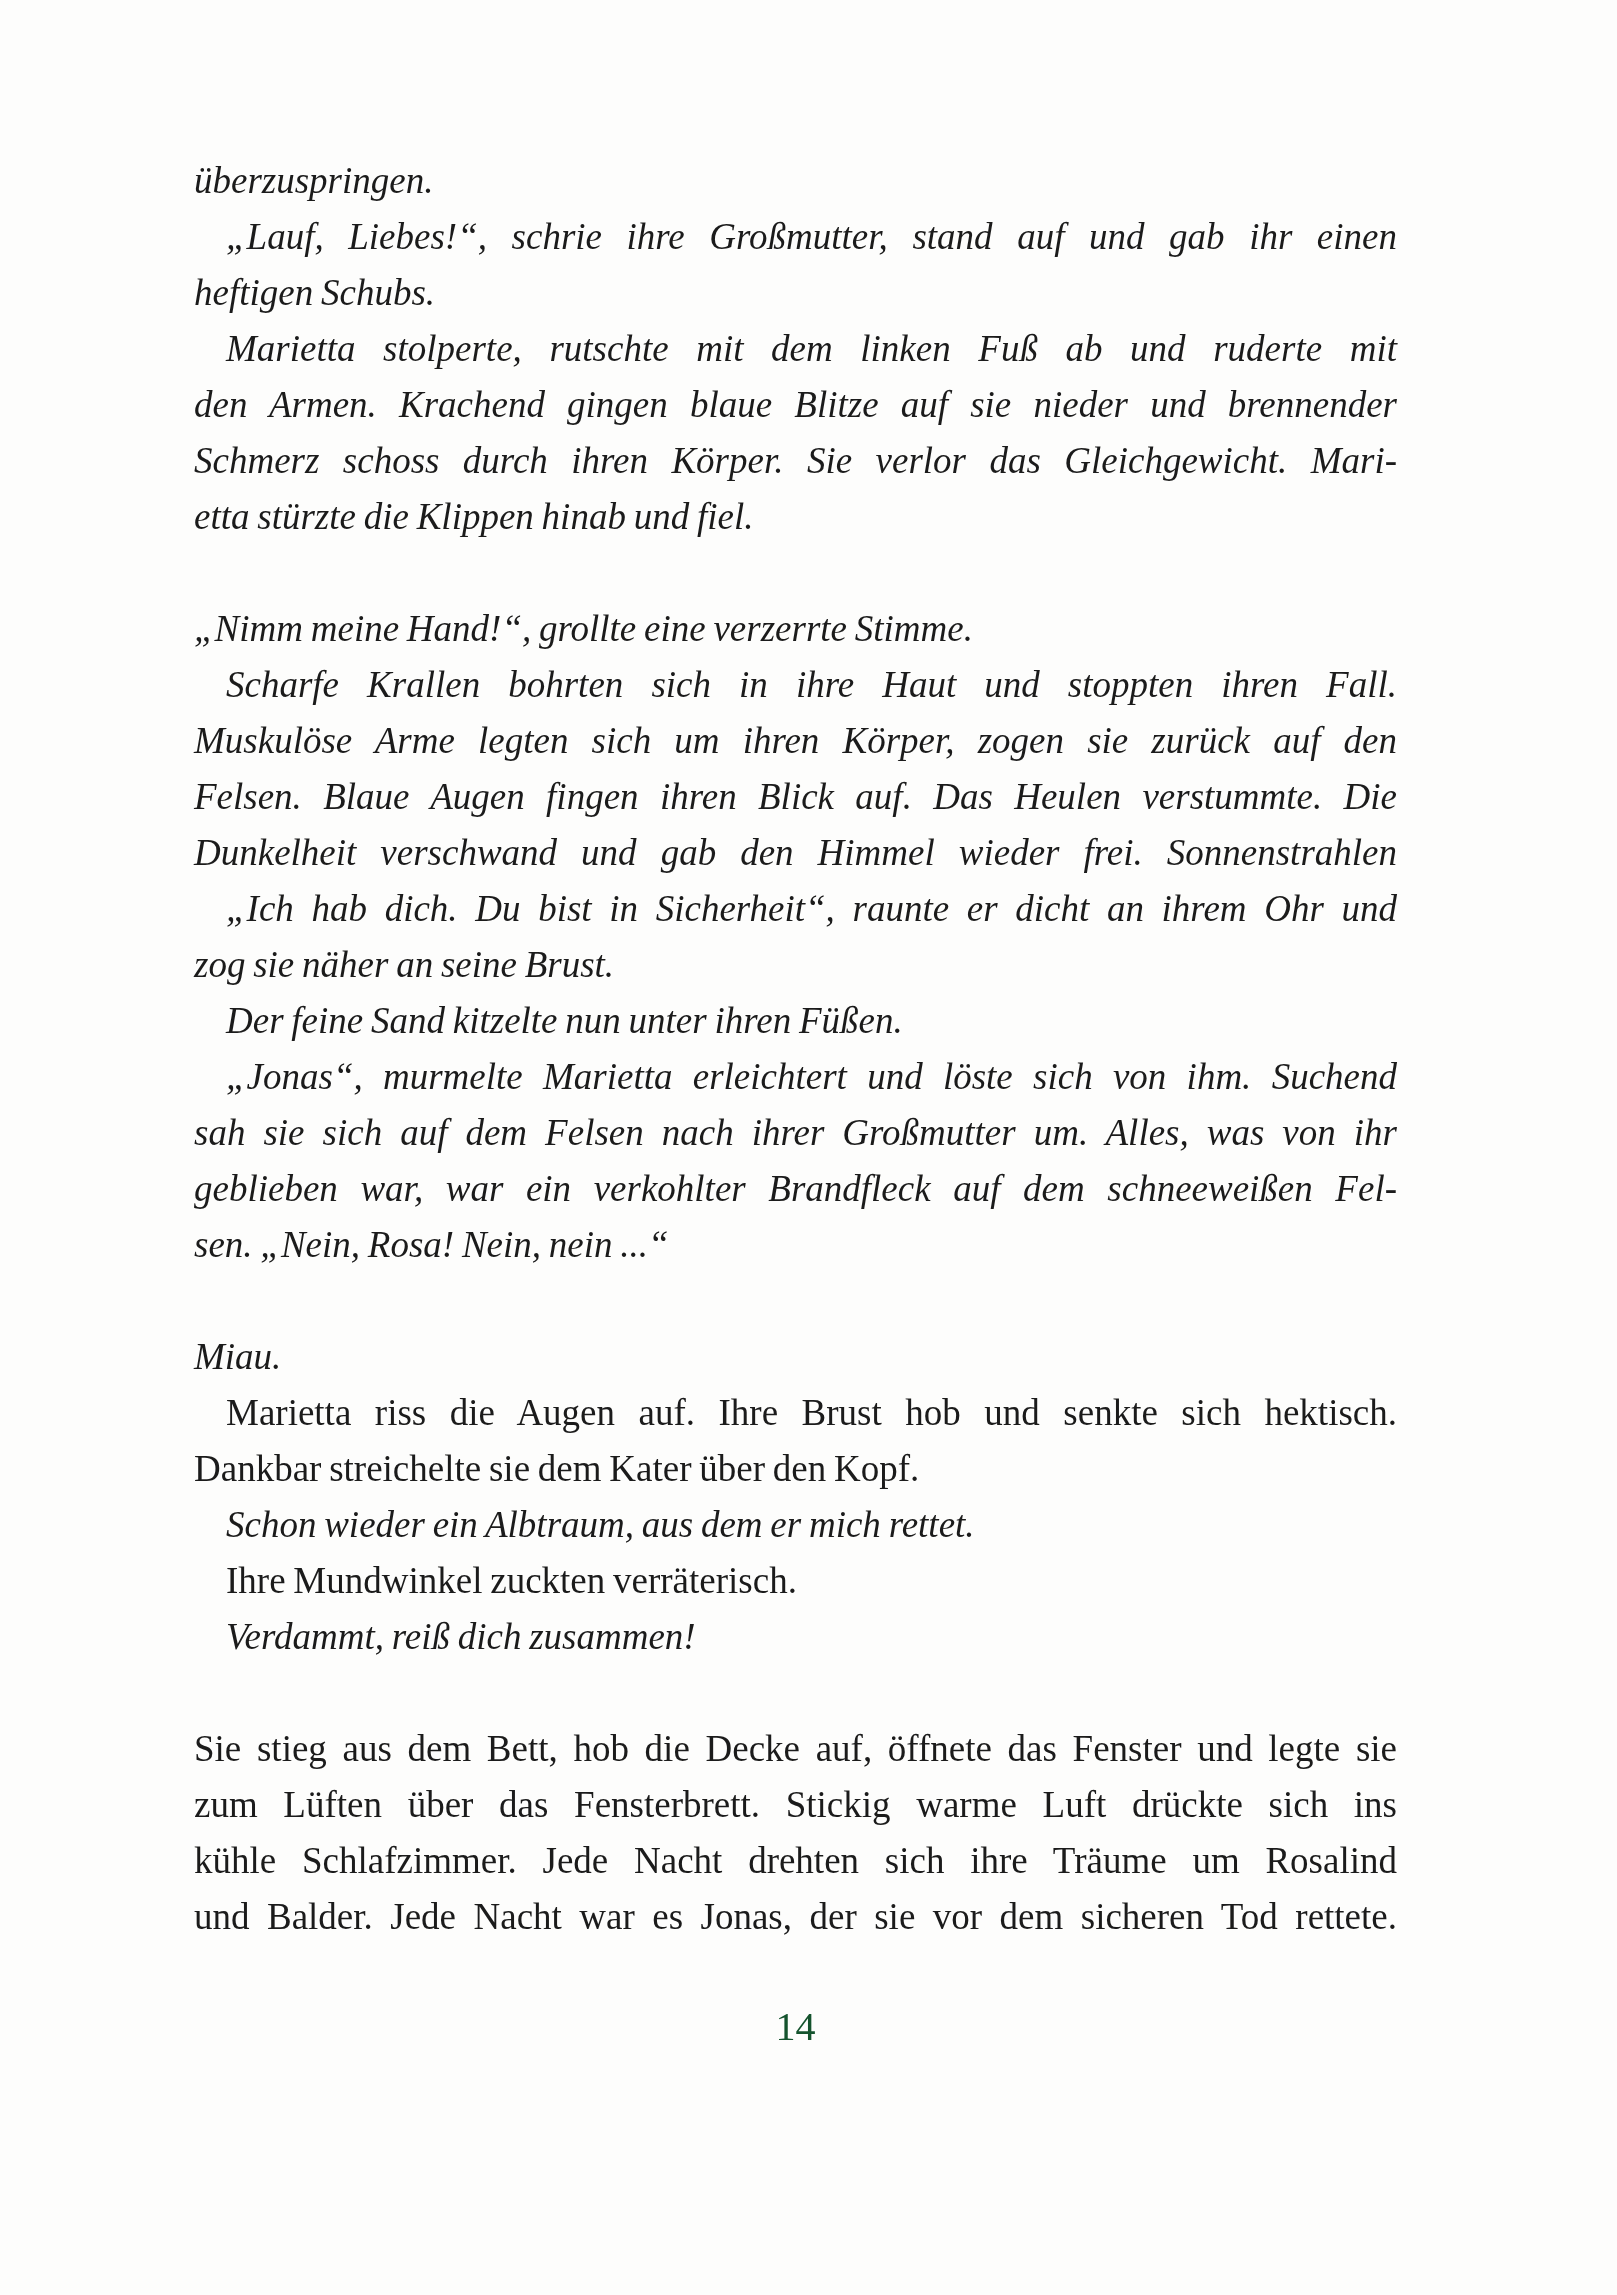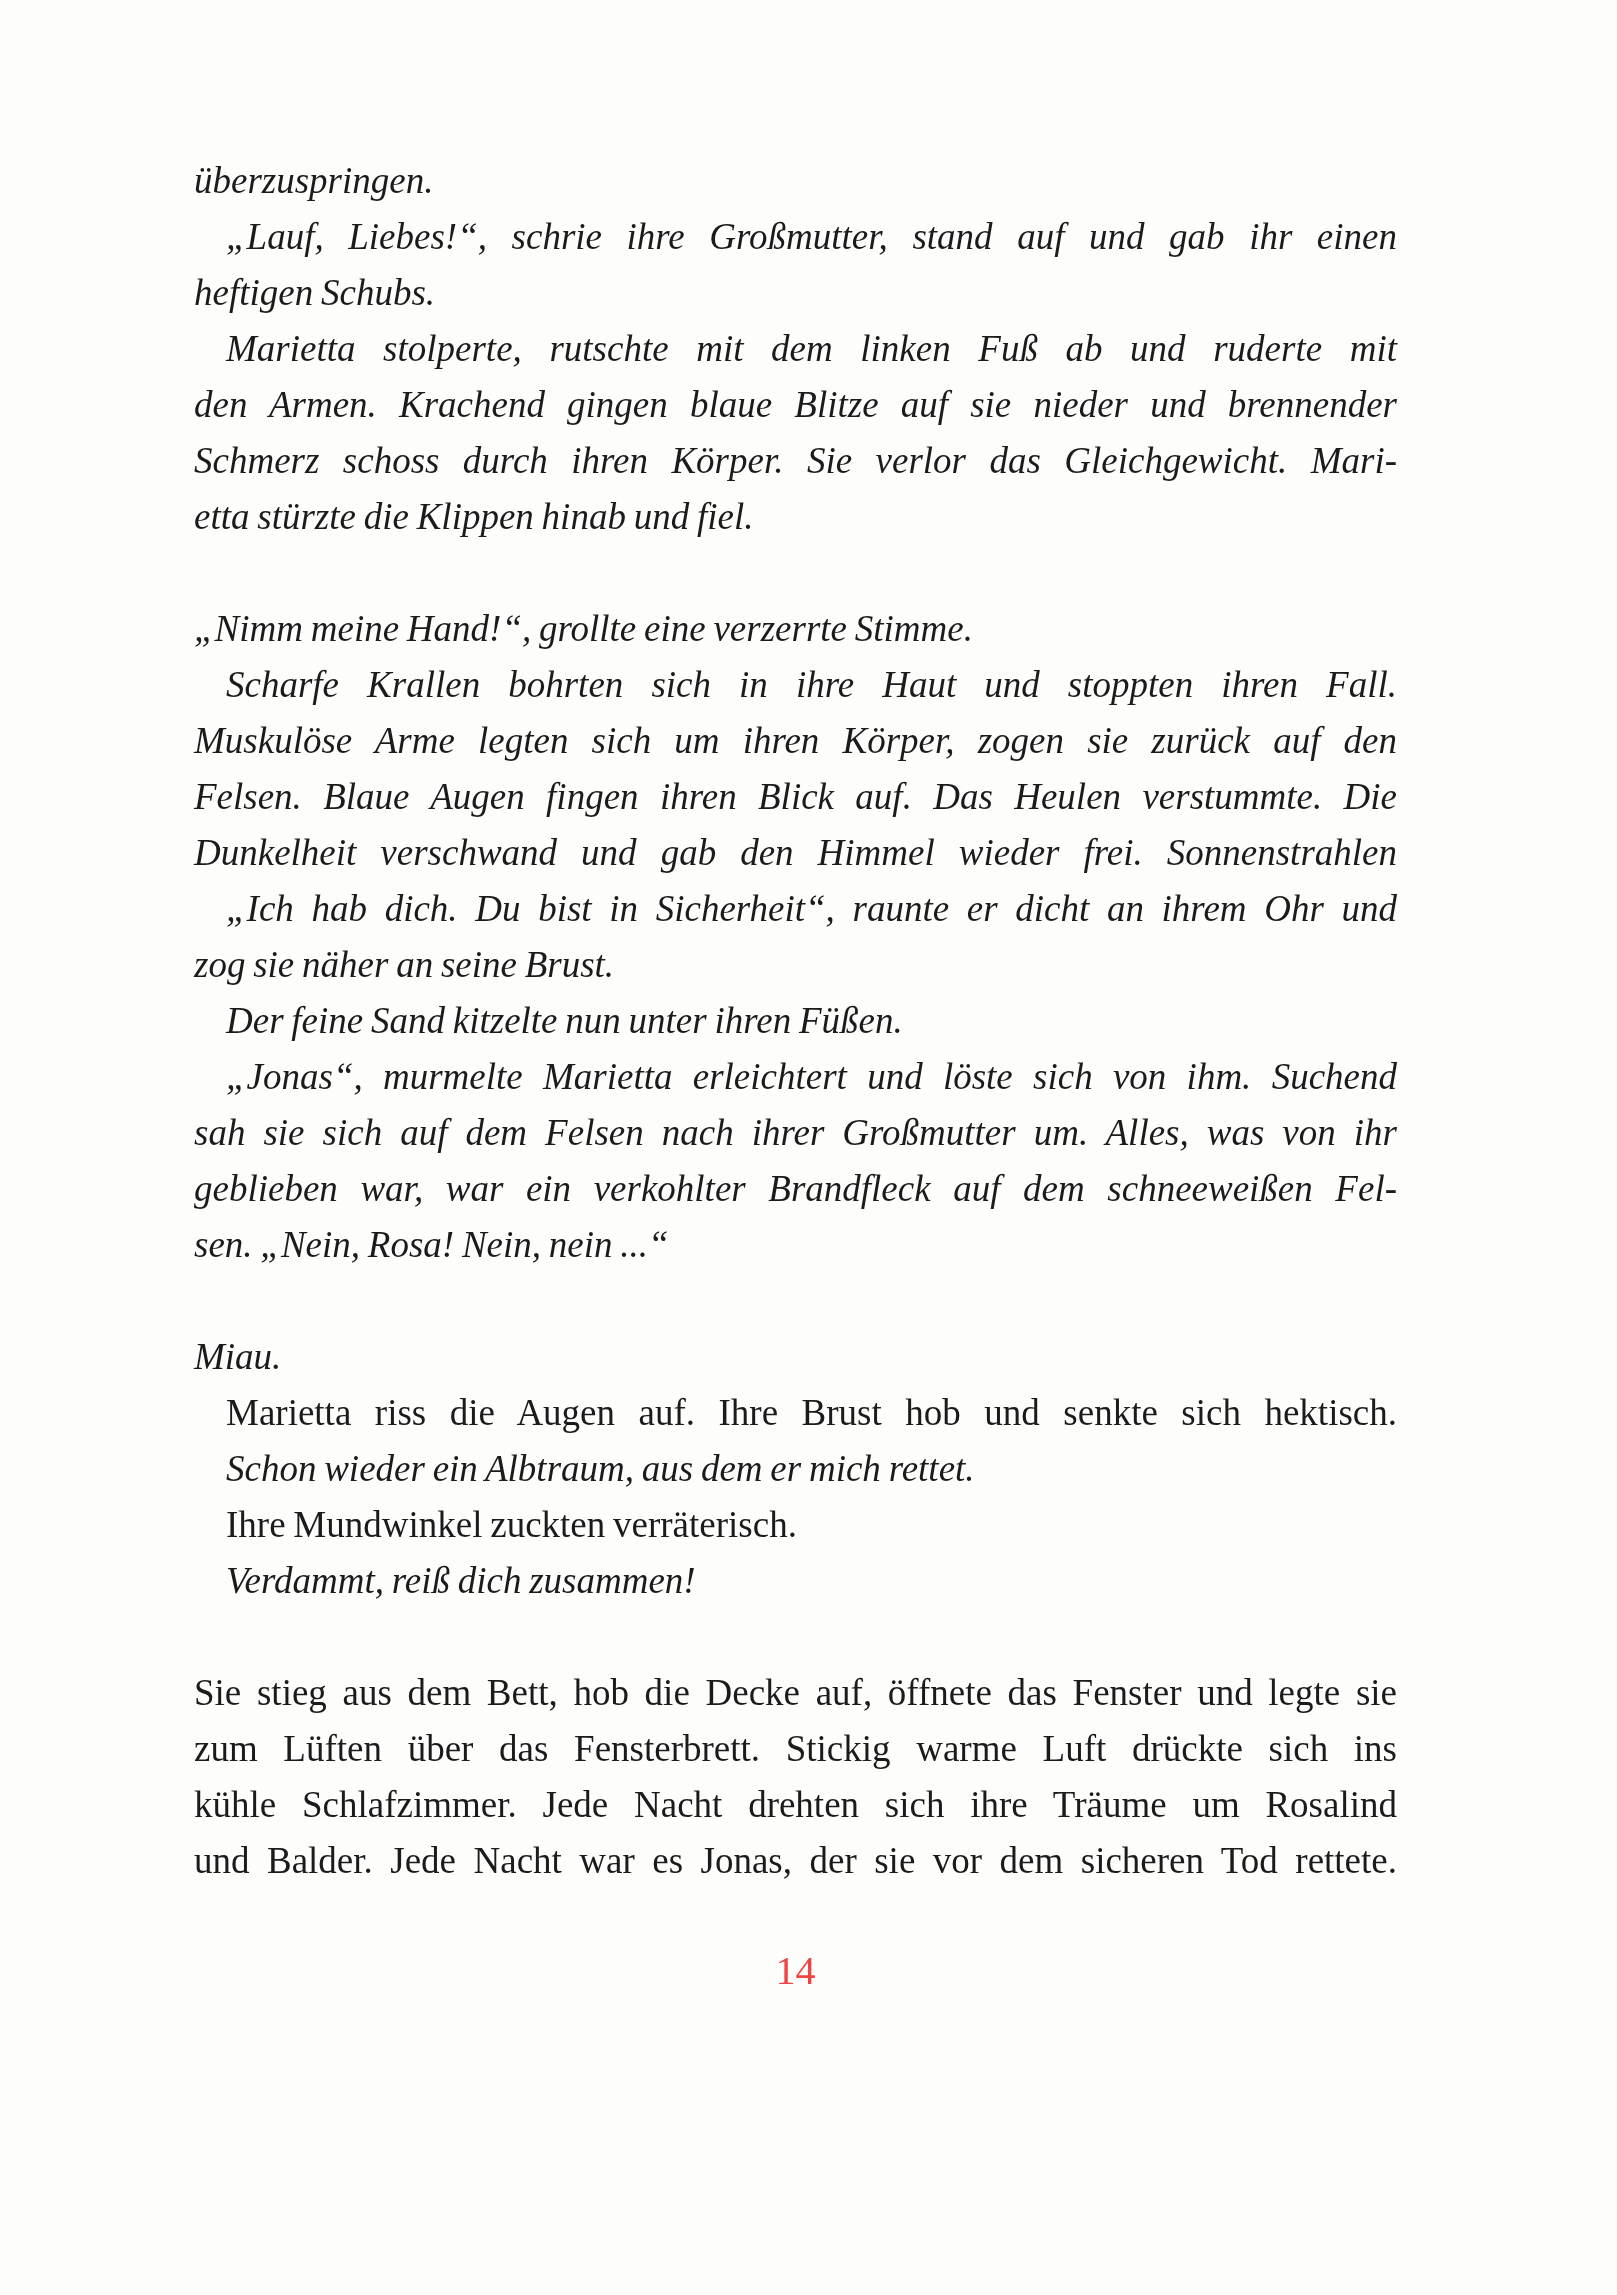--- a/index.html
+++ b/index.html
@@ -48,21 +48,21 @@
   }
   .line.italic { font-style: italic; }
   .line.roman  { font-style: normal; }
   .page-number {
     margin-top: 54px;
     width: 1203px;
     text-align: center;
     font-size: 40px;
     line-height: 56px;
     font-style: normal;
-    color: #ef4444;
+    color: #14532d;
   }
 </style>
 </head>
 <body>
 
 <div class="page">
   <div class="text-block">
 
       <div class="line italic left">überzuspringen.</div>
       <div class="line italic indent">„Lauf, Liebes!“, schrie ihre Großmutter, stand auf und gab ihr einen</div>
@@ -80,20 +80,21 @@
       <div class="line italic indent">„Ich hab dich. Du bist in Sicherheit“, raunte er dicht an ihrem Ohr und</div>
       <div class="line italic left">zog sie näher an seine Brust.</div>
       <div class="line italic indent left">Der feine Sand kitzelte nun unter ihren Füßen.</div>
       <div class="line italic indent">„Jonas“, murmelte Marietta erleichtert und löste sich von ihm. Suchend</div>
       <div class="line italic">sah sie sich auf dem Felsen nach ihrer Großmutter um. Alles, was von ihr</div>
       <div class="line italic">geblieben war, war ein verkohlter Brandfleck auf dem schneeweißen Fel-</div>
       <div class="line italic left">sen. „Nein, Rosa! Nein, nein ...“</div>
       <div class="line blank"></div>
       <div class="line italic left">Miau.</div>
       <div class="line roman indent">Marietta riss die Augen auf. Ihre Brust hob und senkte sich hektisch.</div>
+      <div class="line roman left">Dankbar streichelte sie dem Kater über den Kopf.</div>
       <div class="line italic indent left">Schon wieder ein Albtraum, aus dem er mich rettet.</div>
       <div class="line roman indent left">Ihre Mundwinkel zuckten verräterisch.</div>
       <div class="line italic indent left">Verdammt, reiß dich zusammen!</div>
       <div class="line blank"></div>
       <div class="line roman">Sie stieg aus dem Bett, hob die Decke auf, öffnete das Fenster und legte sie</div>
       <div class="line roman">zum Lüften über das Fensterbrett. Stickig warme Luft drückte sich ins</div>
       <div class="line roman">kühle Schlafzimmer. Jede Nacht drehten sich ihre Träume um Rosalind</div>
       <div class="line roman">und Balder. Jede Nacht war es Jonas, der sie vor dem sicheren Tod rettete.</div>
     </div>
   <div class="page-number">14</div>

